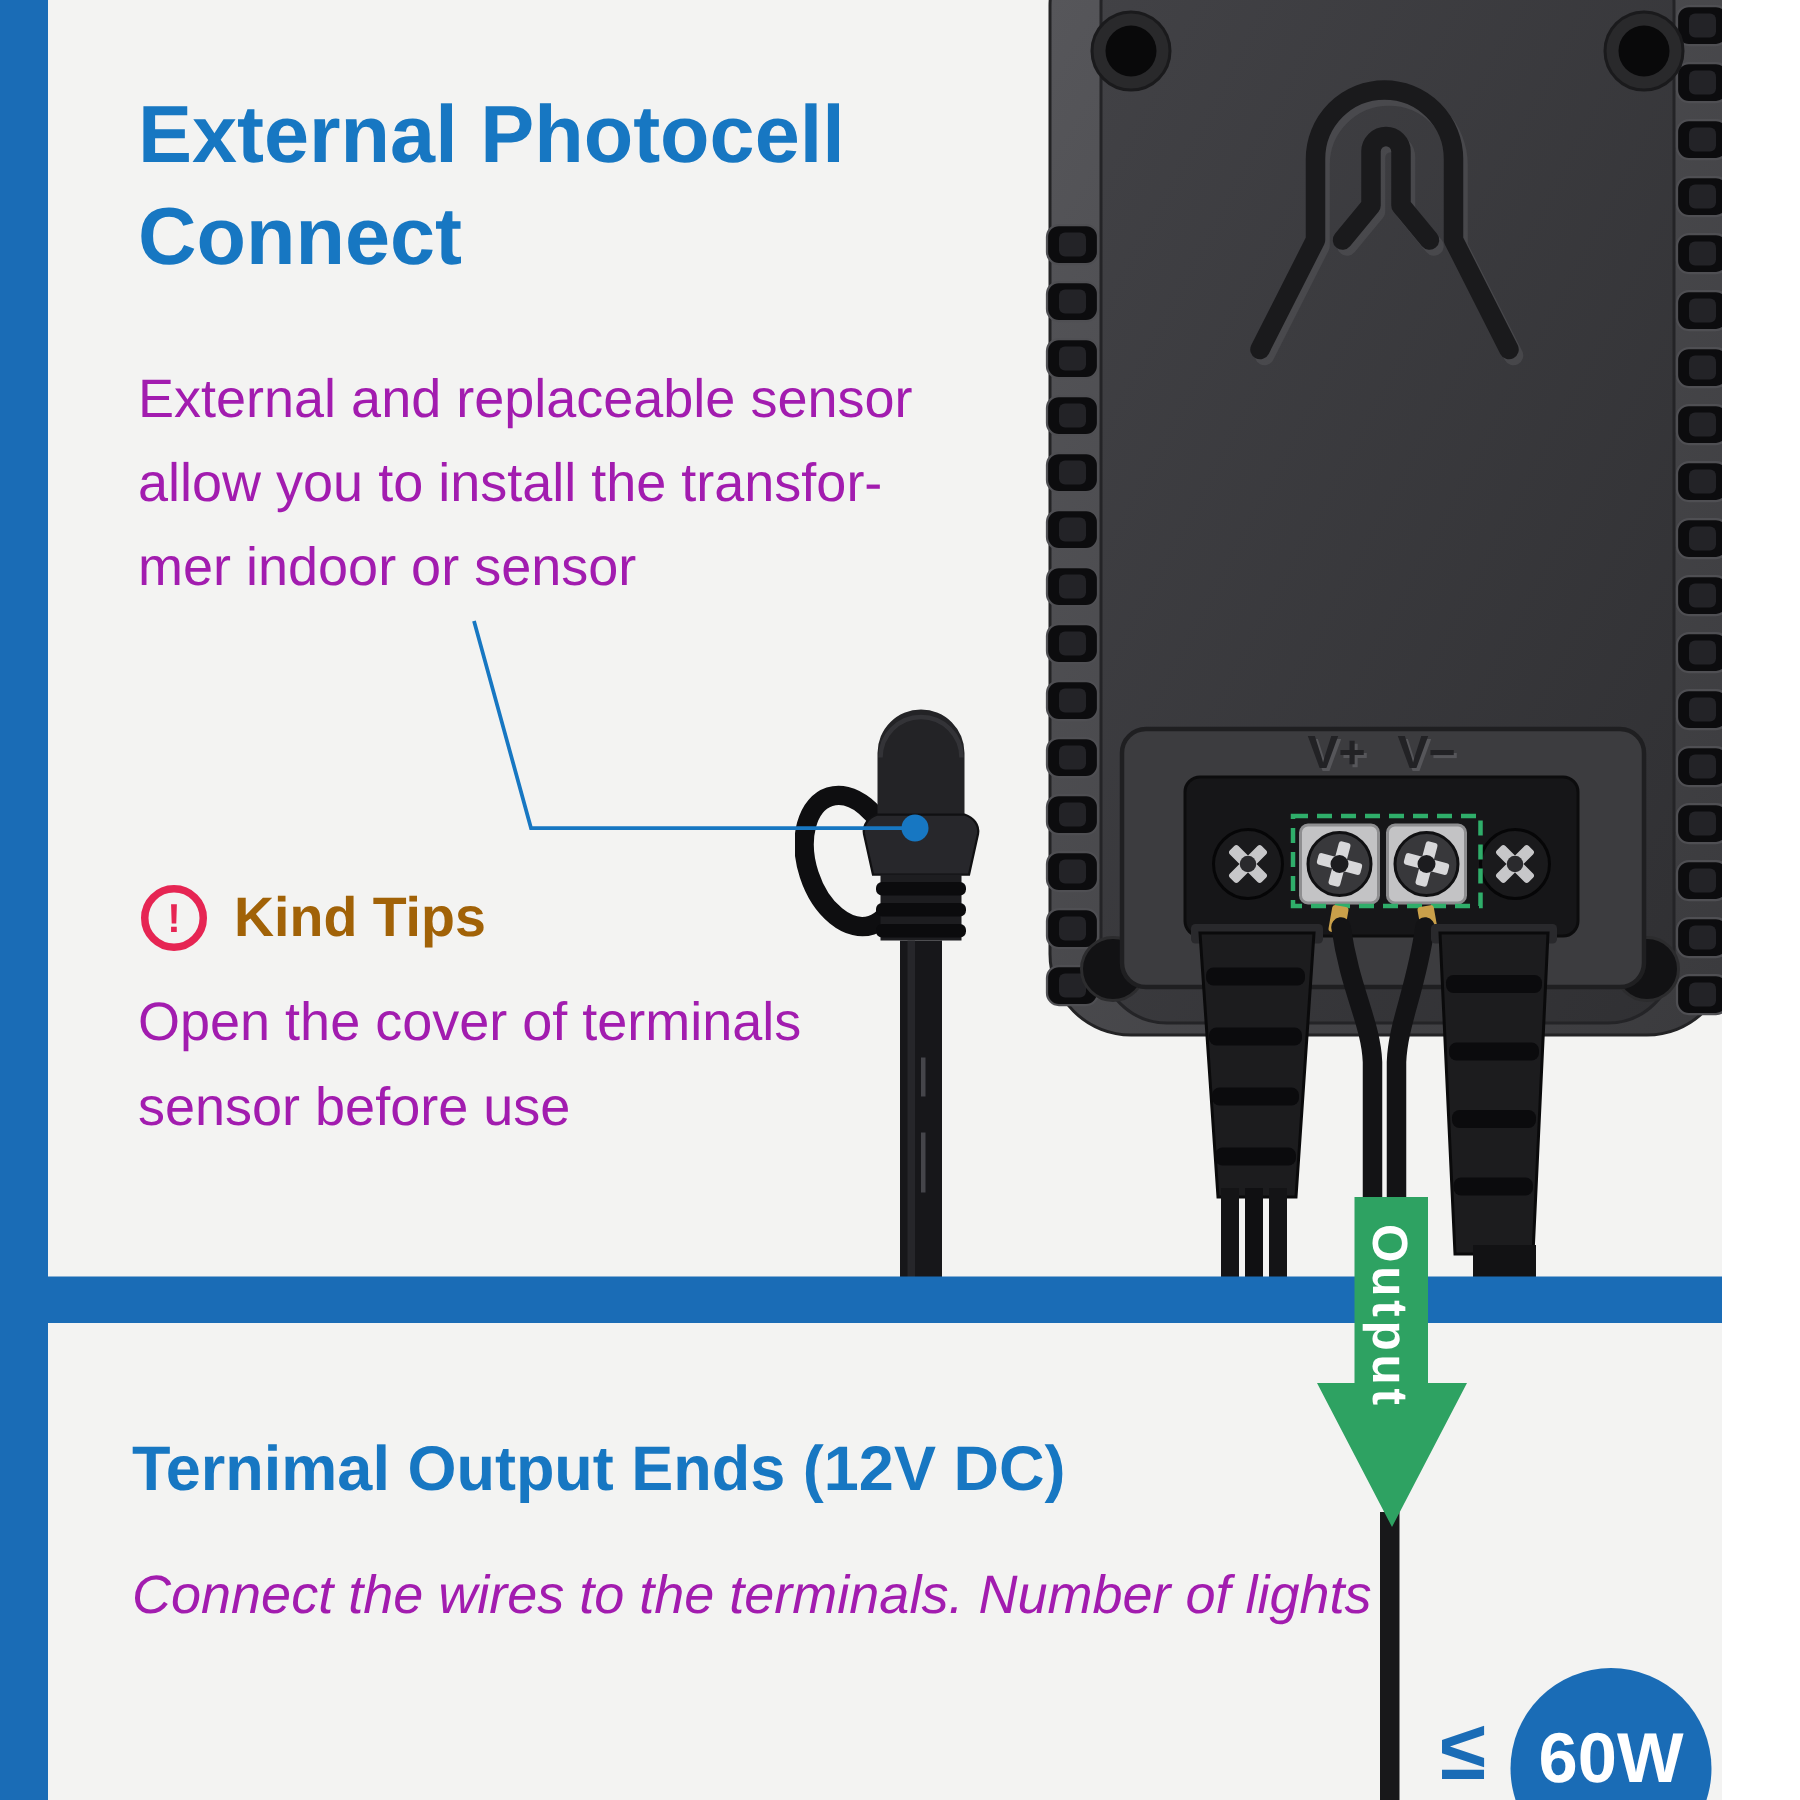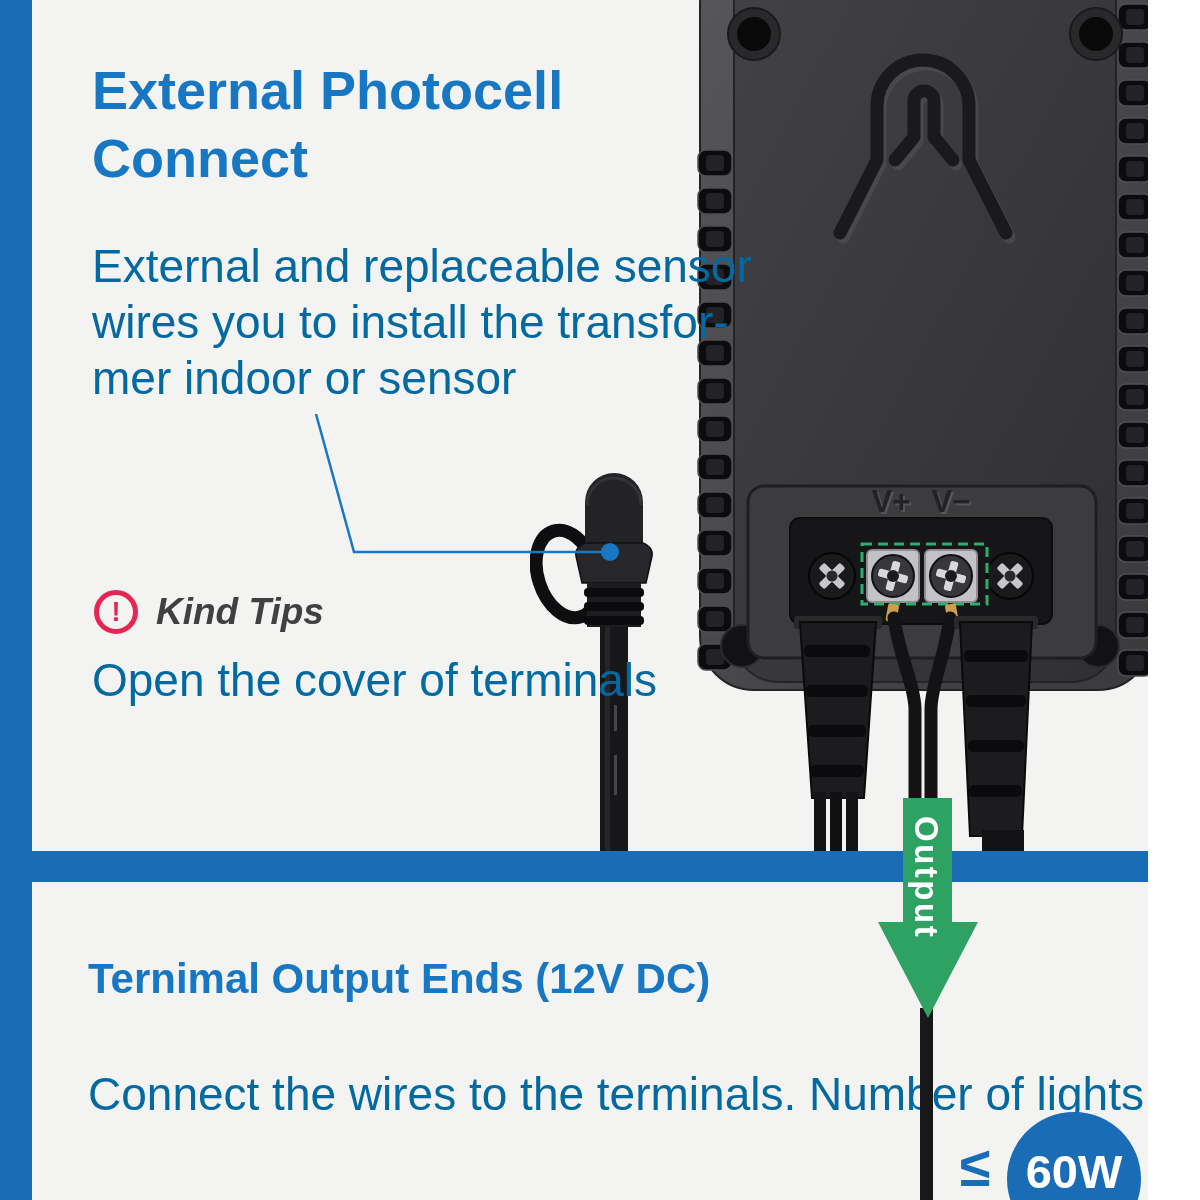--- a/index.html
+++ b/index.html
@@ -12,37 +12,37 @@
   .band-left{left:0;top:0;width:32px;height:1200px;}
   .band-right{left:1168px;top:0;width:32px;height:1200px;}
   .band-divider{left:0;top:851px;width:1200px;height:31px;}
 
   .h1{
     position:absolute;left:92px;top:56px;z-index:6;
     color:#1777c2;font-size:54px;line-height:68px;font-weight:700;letter-spacing:0;
   }
   .h1 span{display:block;}
   .body-text{
-    position:absolute;z-index:6;color:#0369a1;font-size:46px;line-height:56px;
+    position:absolute;z-index:6;color:#a21caf;font-size:36px;line-height:56px;
   }
   .body-1{left:92px;top:238px;}
   .tips-row{position:absolute;left:94px;top:590px;z-index:6;display:flex;align-items:center;}
   .tips-icon{
     width:34px;height:34px;border:5px solid #e62553;border-radius:50%;
     display:flex;align-items:center;justify-content:center;
     color:#e62553;font-size:27px;font-weight:800;line-height:1;margin-right:18px;
   }
-  .tips-label{color:#404040;font-size:37px;font-weight:700;font-style:italic;}
+  .tips-label{color:#a16207;font-size:37px;font-weight:700;}
   .body-tips{left:92px;top:652px;line-height:57px;}
 
   .h2{
     position:absolute;left:88px;top:955px;z-index:6;
     color:#1777c2;font-size:42px;font-weight:700;
   }
-  .body-2{left:88px;top:1068px;line-height:53px;}
+  .body-2{left:88px;top:1036px;line-height:53px;font-style:italic;}
 
   .svg-layer{position:absolute;}
   .callout-svg{left:300px;top:400px;z-index:4;}
   .sensor-svg{left:530px;top:455px;z-index:3;}
   .transformer-svg{left:688px;top:0;z-index:3;}
   .arrow-svg{left:860px;top:790px;z-index:8;}
 
   .below-wire{
     position:absolute;left:920px;top:1008px;width:13px;height:192px;
     background:#18181a;z-index:7;
@@ -69,32 +69,33 @@
   <div class="band band-right"></div>
   <div class="band band-divider"></div>
 
   <div class="h1">
     <span>External Photocell</span>
     <span>Connect</span>
   </div>
 
   <div class="body-text body-1">
     <div>External and replaceable sensor</div>
-    <div>wires you to install the transfor-</div>
+    <div>allow you to install the transfor-</div>
     <div>mer indoor or sensor</div>
   </div>
 
   <div class="tips-row">
     <div class="tips-icon">
       <span>!</span>
     </div>
     <div class="tips-label">Kind Tips</div>
   </div>
   <div class="body-text body-tips">
     <div>Open the cover of terminals</div>
+    <div>sensor before use</div>
   </div>
 
   <svg class="svg-layer callout-svg" width="330" height="170" viewBox="0 0 330 170">
     <polyline points="16,14 54,152 302,152" fill="none" stroke="#1777c2" stroke-width="2.5"></polyline>
     <circle cx="310" cy="152" r="9" fill="#1777c2"></circle>
   </svg>
 
   <svg class="svg-layer sensor-svg" width="135" height="410" viewBox="0 0 135 410">
 
     <ellipse cx="37" cy="119" rx="29" ry="45" transform="rotate(-18 37 119)" fill="none" stroke="#0e0e10" stroke-width="13"></ellipse>

